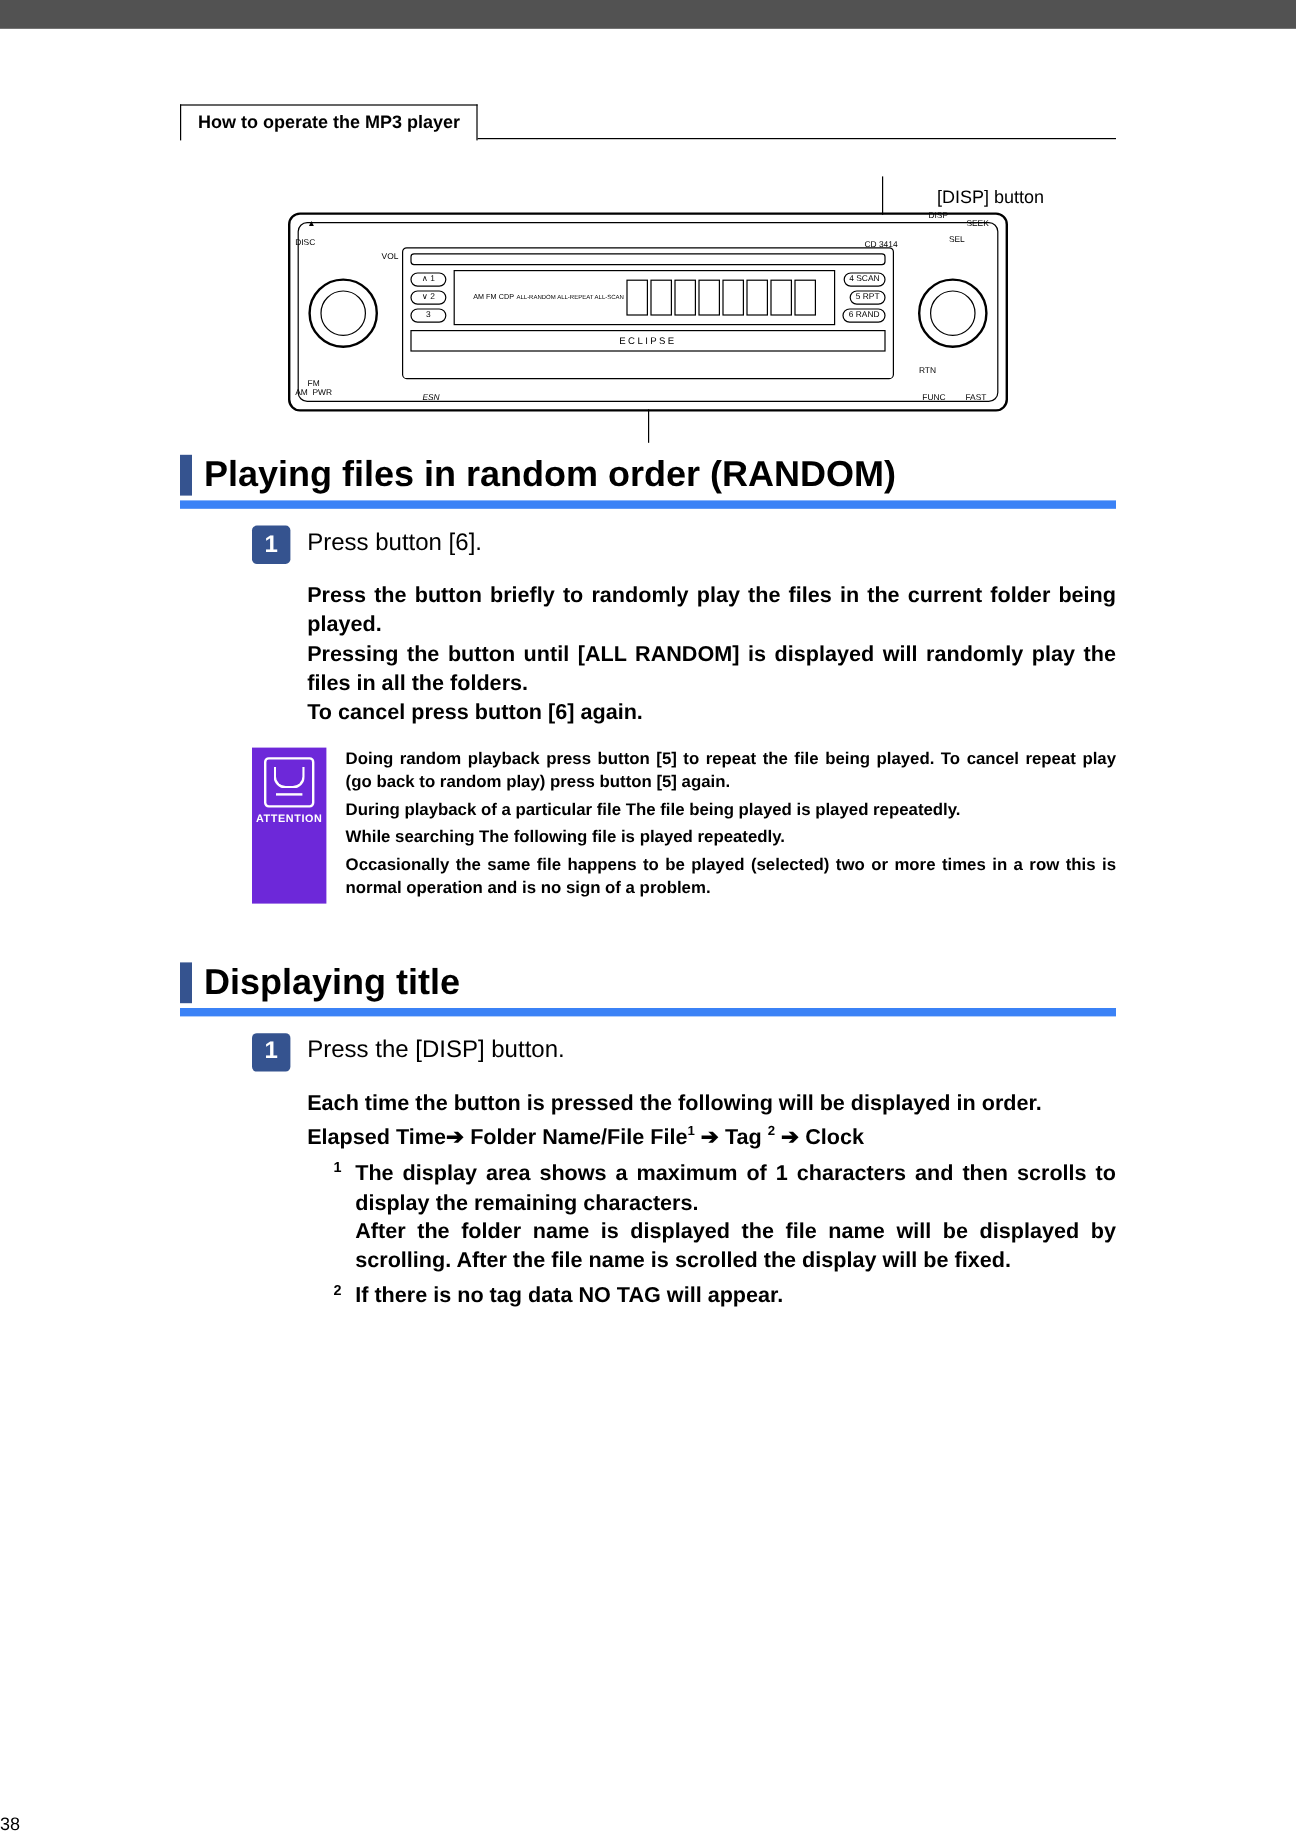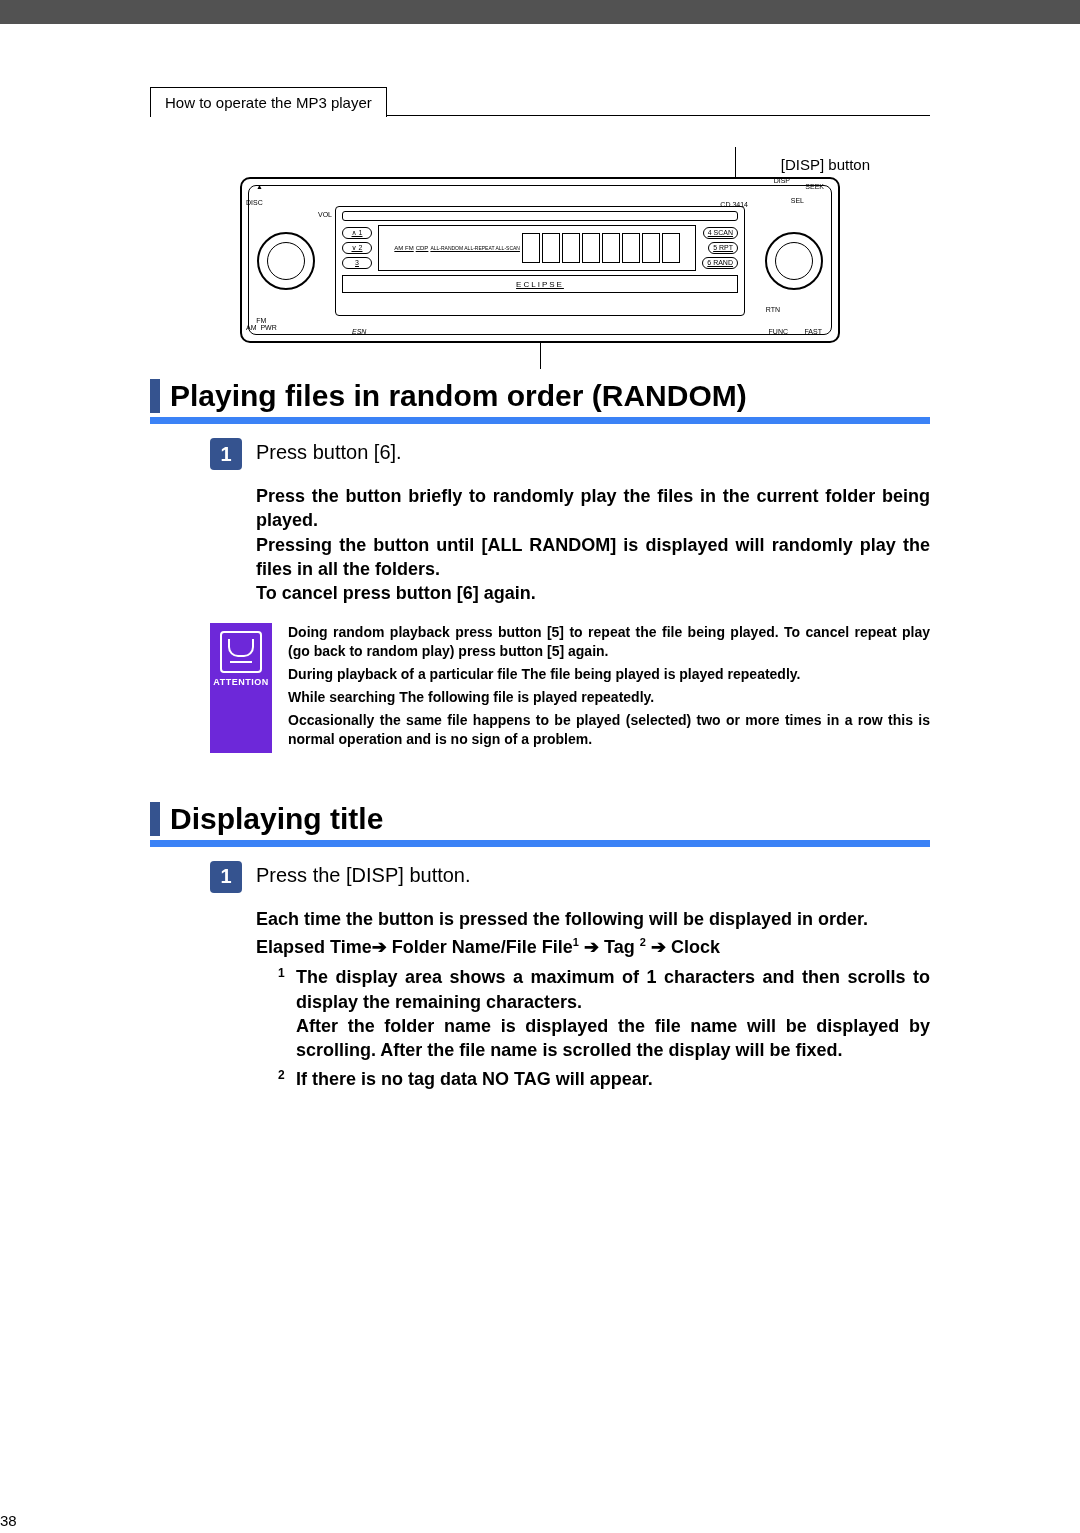--- a/index.html
+++ b/index.html
@@ -19,20 +19,21 @@
   }
   .tab {
     border: 1px solid #000;
     display: inline-block;
     padding: 6px 14px 6px 14px;
     font-size: 15px;
     border-bottom: none;
     position: relative;
     top: 1px;
     background: #fff;
+    font-weight: bold;
   }
   .top-rule {
     border-top: 1px solid #000;
     margin-top: -1px;
   }
 
   
   .callout-wrap {
     margin-top: 40px;
     text-align: center;
@@ -57,21 +58,20 @@
   }
   .device-inner {
     border: 1px solid #000;
     border-radius: 8px;
     padding: 10px 8px 8px 8px;
     min-height: 150px;
     display: flex;
     align-items: center;
     gap: 20px;
     position: relative;
-    text-decoration: underline;
   }
   .knob {
     width: 58px; height: 58px;
     border: 2px solid #000;
     border-radius: 50%;
     position: relative;
     flex: 0 0 58px;
   }
   .knob::after {
     content: "";

